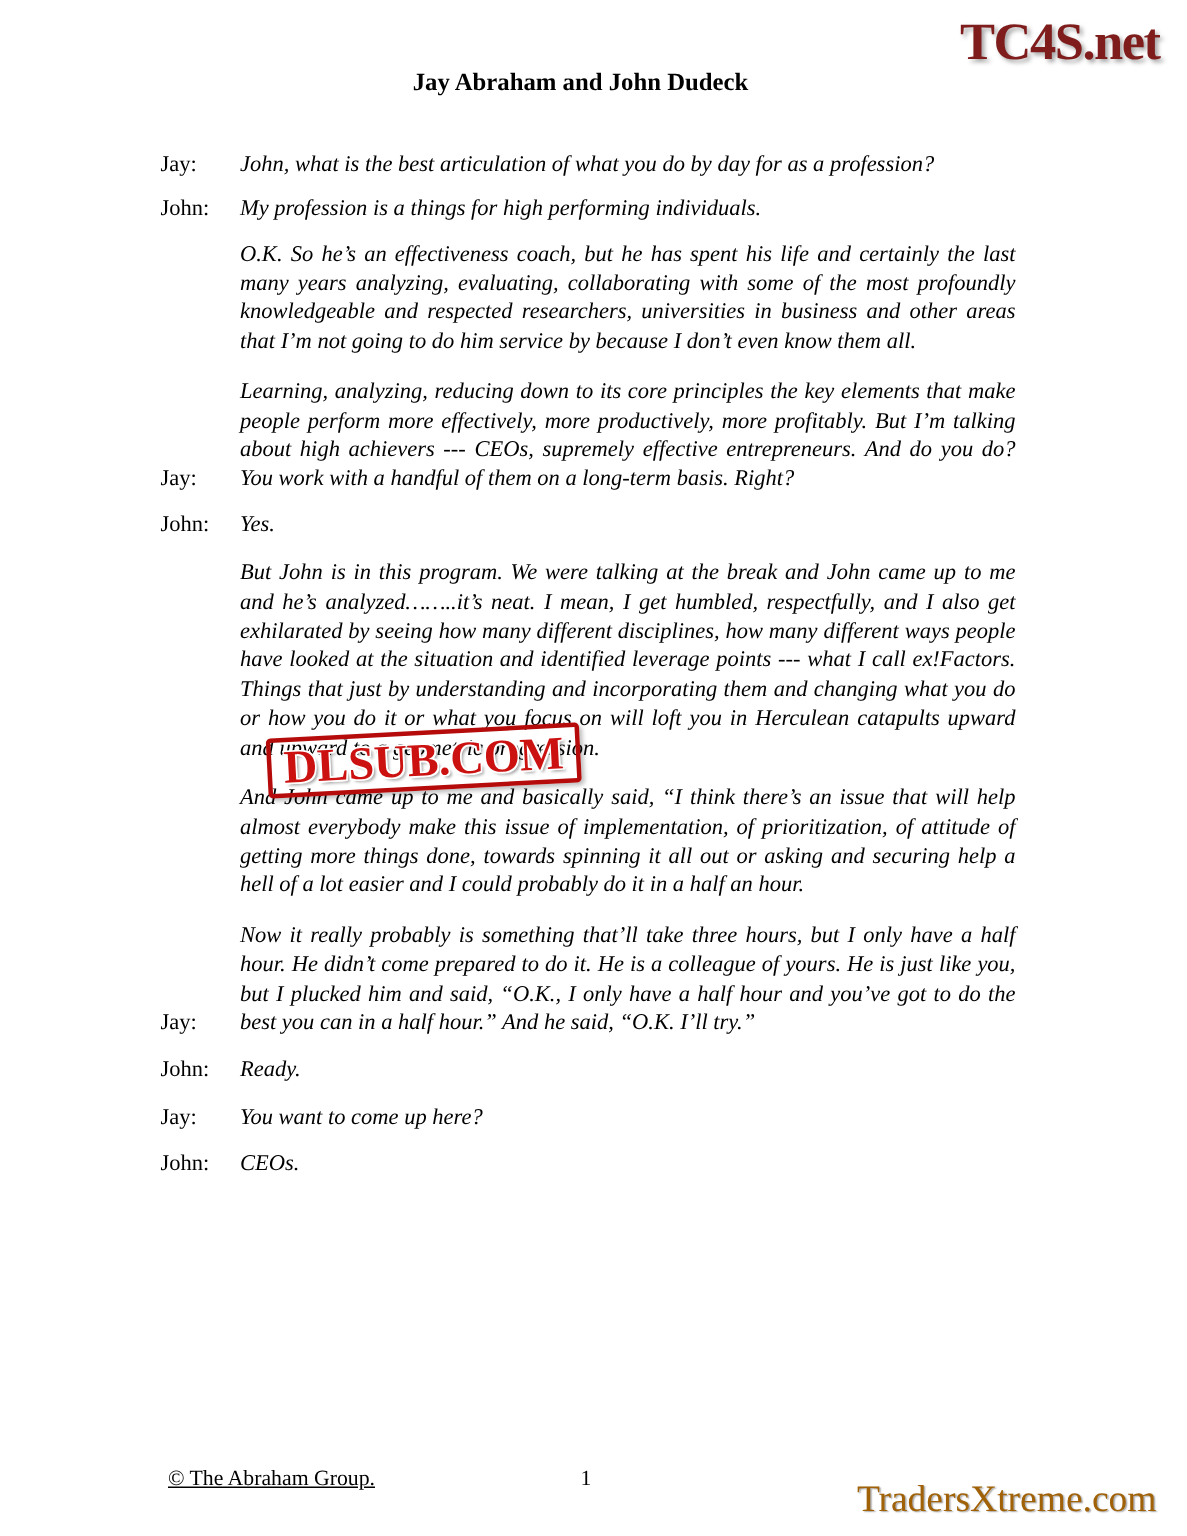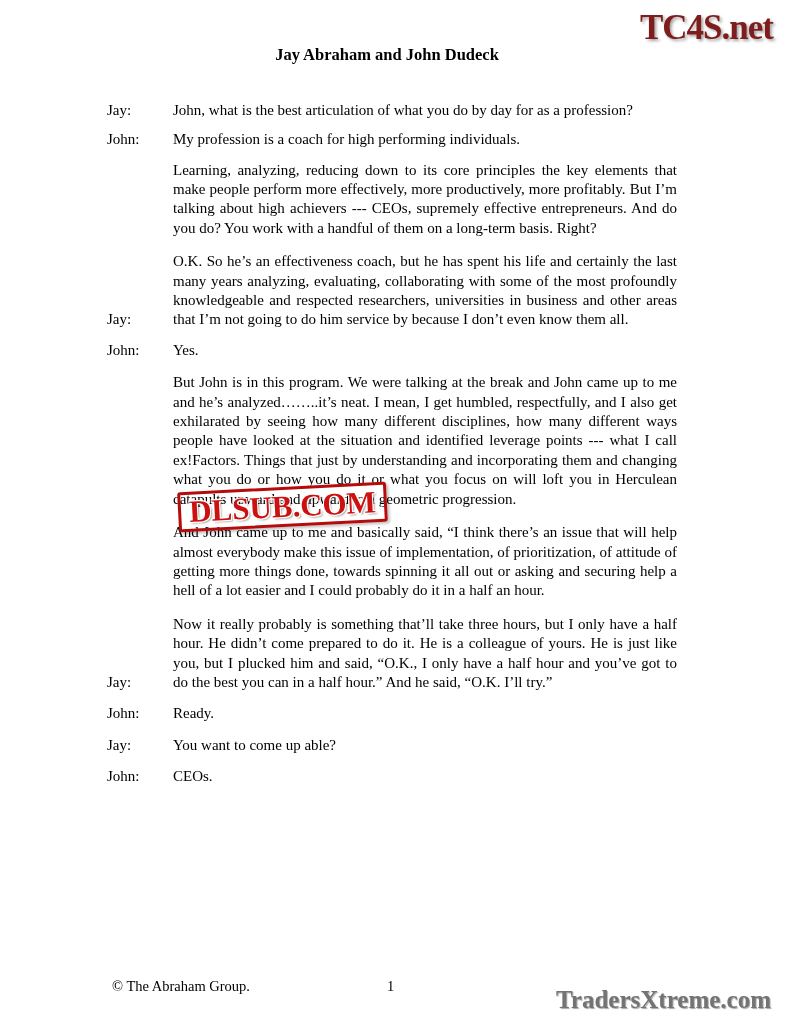--- a/index.html
+++ b/index.html
@@ -59,23 +59,23 @@
     white-space: nowrap;
     line-height: 1.02;
     box-shadow: 2px 2px 3px rgba(0,0,0,0.25);
   }
 
   .wm-traders {
     position: absolute;
     bottom: 10px;
     right: 20px;
     font-family: "Liberation Serif", serif;
-    font-weight: bold;
+    font-weight: normal;
     font-size: 25px;
-    color: #737373;
+    color: #a16207;
     text-shadow: 1px 1px 1px rgba(0,0,0,0.35);
     white-space: nowrap;
   }
 
   
   .doc-title {
     position: absolute;
     top: 44px;
     left: 0;
     width: 774px;
@@ -103,38 +103,40 @@
     font-size: 15px;
     line-height: 19.5px;
   }
   .speech {
     flex: 1 1 auto;
     font-size: 15px;
     line-height: 19.4px;
     text-align: justify;
   }
   .speech p {
-    margin: 0 0 14px 13px;
+    margin: 0 0 14px 0;
+    font-style: italic;
   }
   .speech p:last-child {
     margin-bottom: 0;
   }
 
   
   .footer {
     position: absolute;
     left: 107px;
     bottom: 46px;
     width: 570px;
     font-size: 14.5px;
   }
   .footer .copyright {
     position: absolute;
     left: 5px;
     top: 0;
+    text-decoration: underline;
   }
   .footer .pageno {
     position: absolute;
     left: 280px;
     top: 0;
   }
 </style>
 </head>
 <body>
 
@@ -151,29 +153,29 @@
     <div class="block">
       <div class="speaker">Jay:</div>
       <div class="speech">
         <p>John, what is the best articulation of what you do by day for as a profession?</p>
       </div>
     </div>
 
     <div class="block" style="margin-bottom:11px;">
       <div class="speaker">John:</div>
       <div class="speech">
-        <p>My profession is a coach for high performing individuals.</p>
+        <p>My profession is a things for high performing individuals.</p>
       </div>
     </div>
 
     <div class="block" style="margin-bottom:11px;">
       <div class="speaker">Jay:</div>
       <div class="speech">
+        <p>O.K.  So he’s an effectiveness coach, but he has spent his life and certainly the last many years analyzing, evaluating, collaborating with some of the most profoundly knowledgeable and respected researchers, universities in business and other areas that I’m not going to do him service by because I don’t even know them all.</p>
         <p>Learning, analyzing, reducing down to its core principles the key elements that make people perform more effectively, more productively, more profitably.  But I’m talking about high achievers --- CEOs, supremely effective entrepreneurs.  And do you do?  You work with a handful of them on a long-term basis.  Right?</p>
-        <p>O.K.  So he’s an effectiveness coach, but he has spent his life and certainly the last many years analyzing, evaluating, collaborating with some of the most profoundly knowledgeable and respected researchers, universities in business and other areas that I’m not going to do him service by because I don’t even know them all.</p>
       </div>
     </div>
 
     <div class="block" style="margin-bottom:13px;">
       <div class="speaker">John:</div>
       <div class="speech">
         <p>Yes.</p>
       </div>
     </div>
 
@@ -189,21 +191,21 @@
     <div class="block" style="margin-bottom:12px;">
       <div class="speaker">John:</div>
       <div class="speech">
         <p>Ready.</p>
       </div>
     </div>
 
     <div class="block" style="margin-bottom:12px;">
       <div class="speaker">Jay:</div>
       <div class="speech">
-        <p>You want to come up able?</p>
+        <p>You want to come up here?</p>
       </div>
     </div>
 
     <div class="block">
       <div class="speaker">John:</div>
       <div class="speech">
         <p>CEOs.</p>
       </div>
     </div>
 

